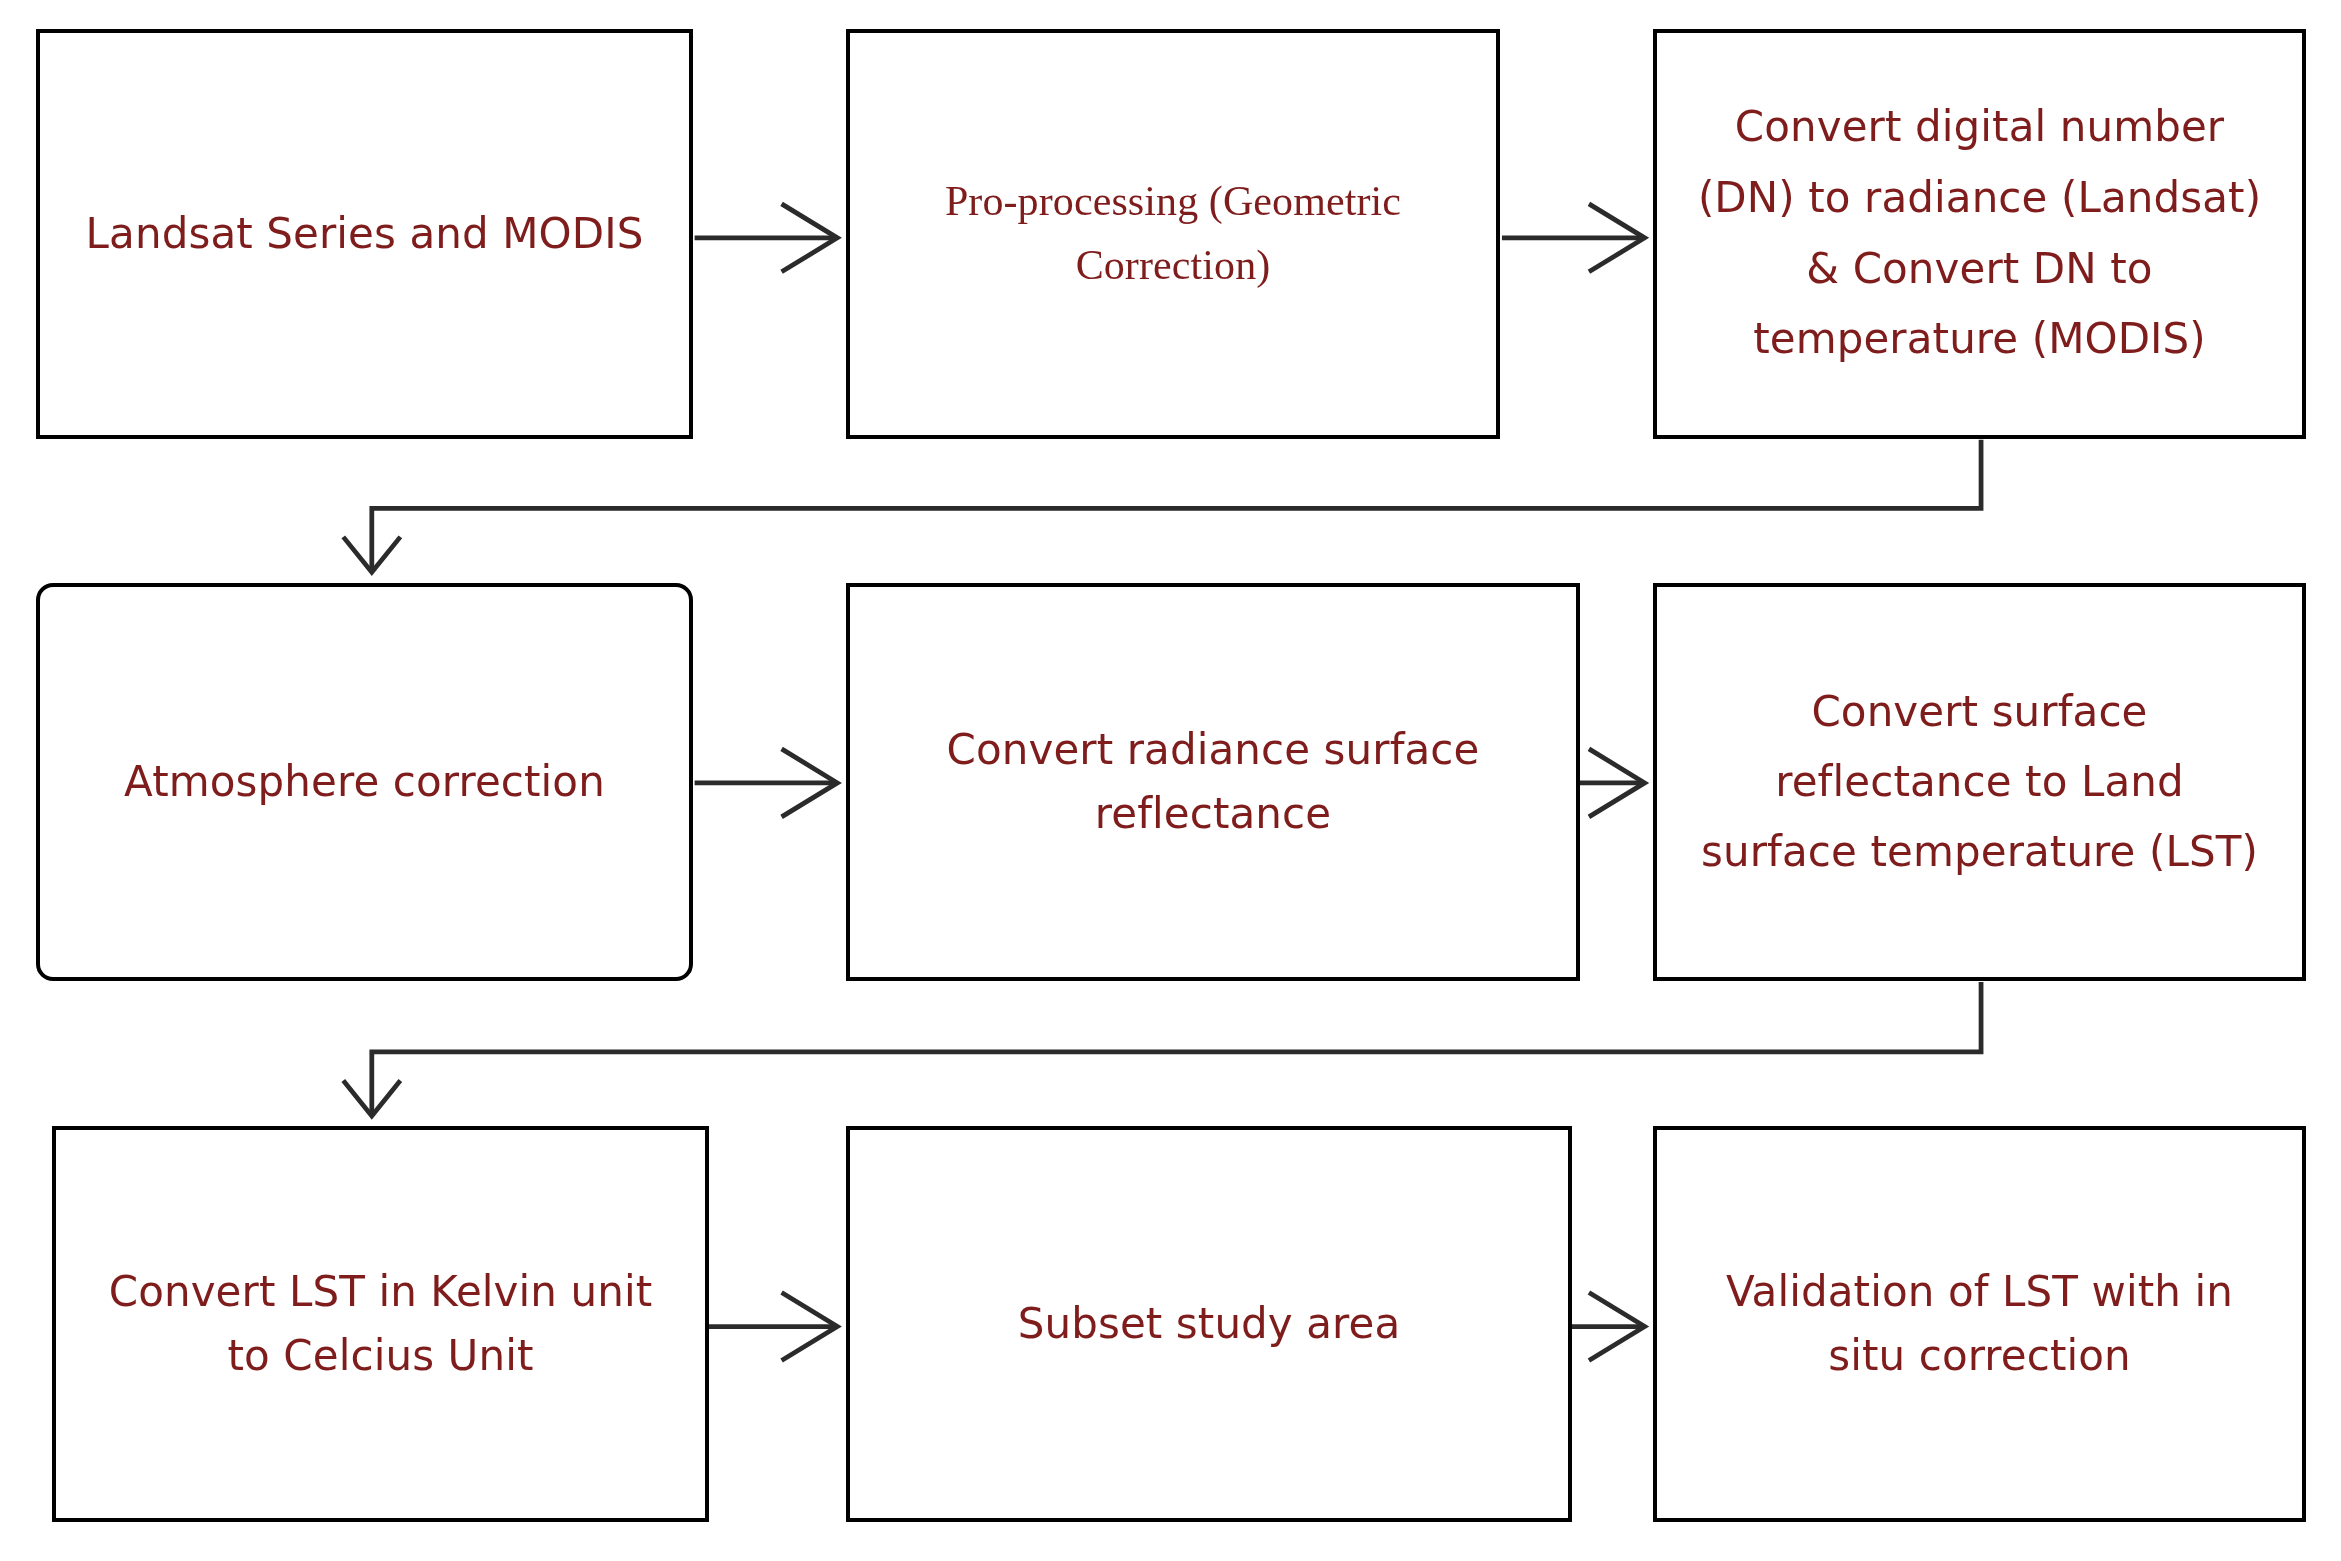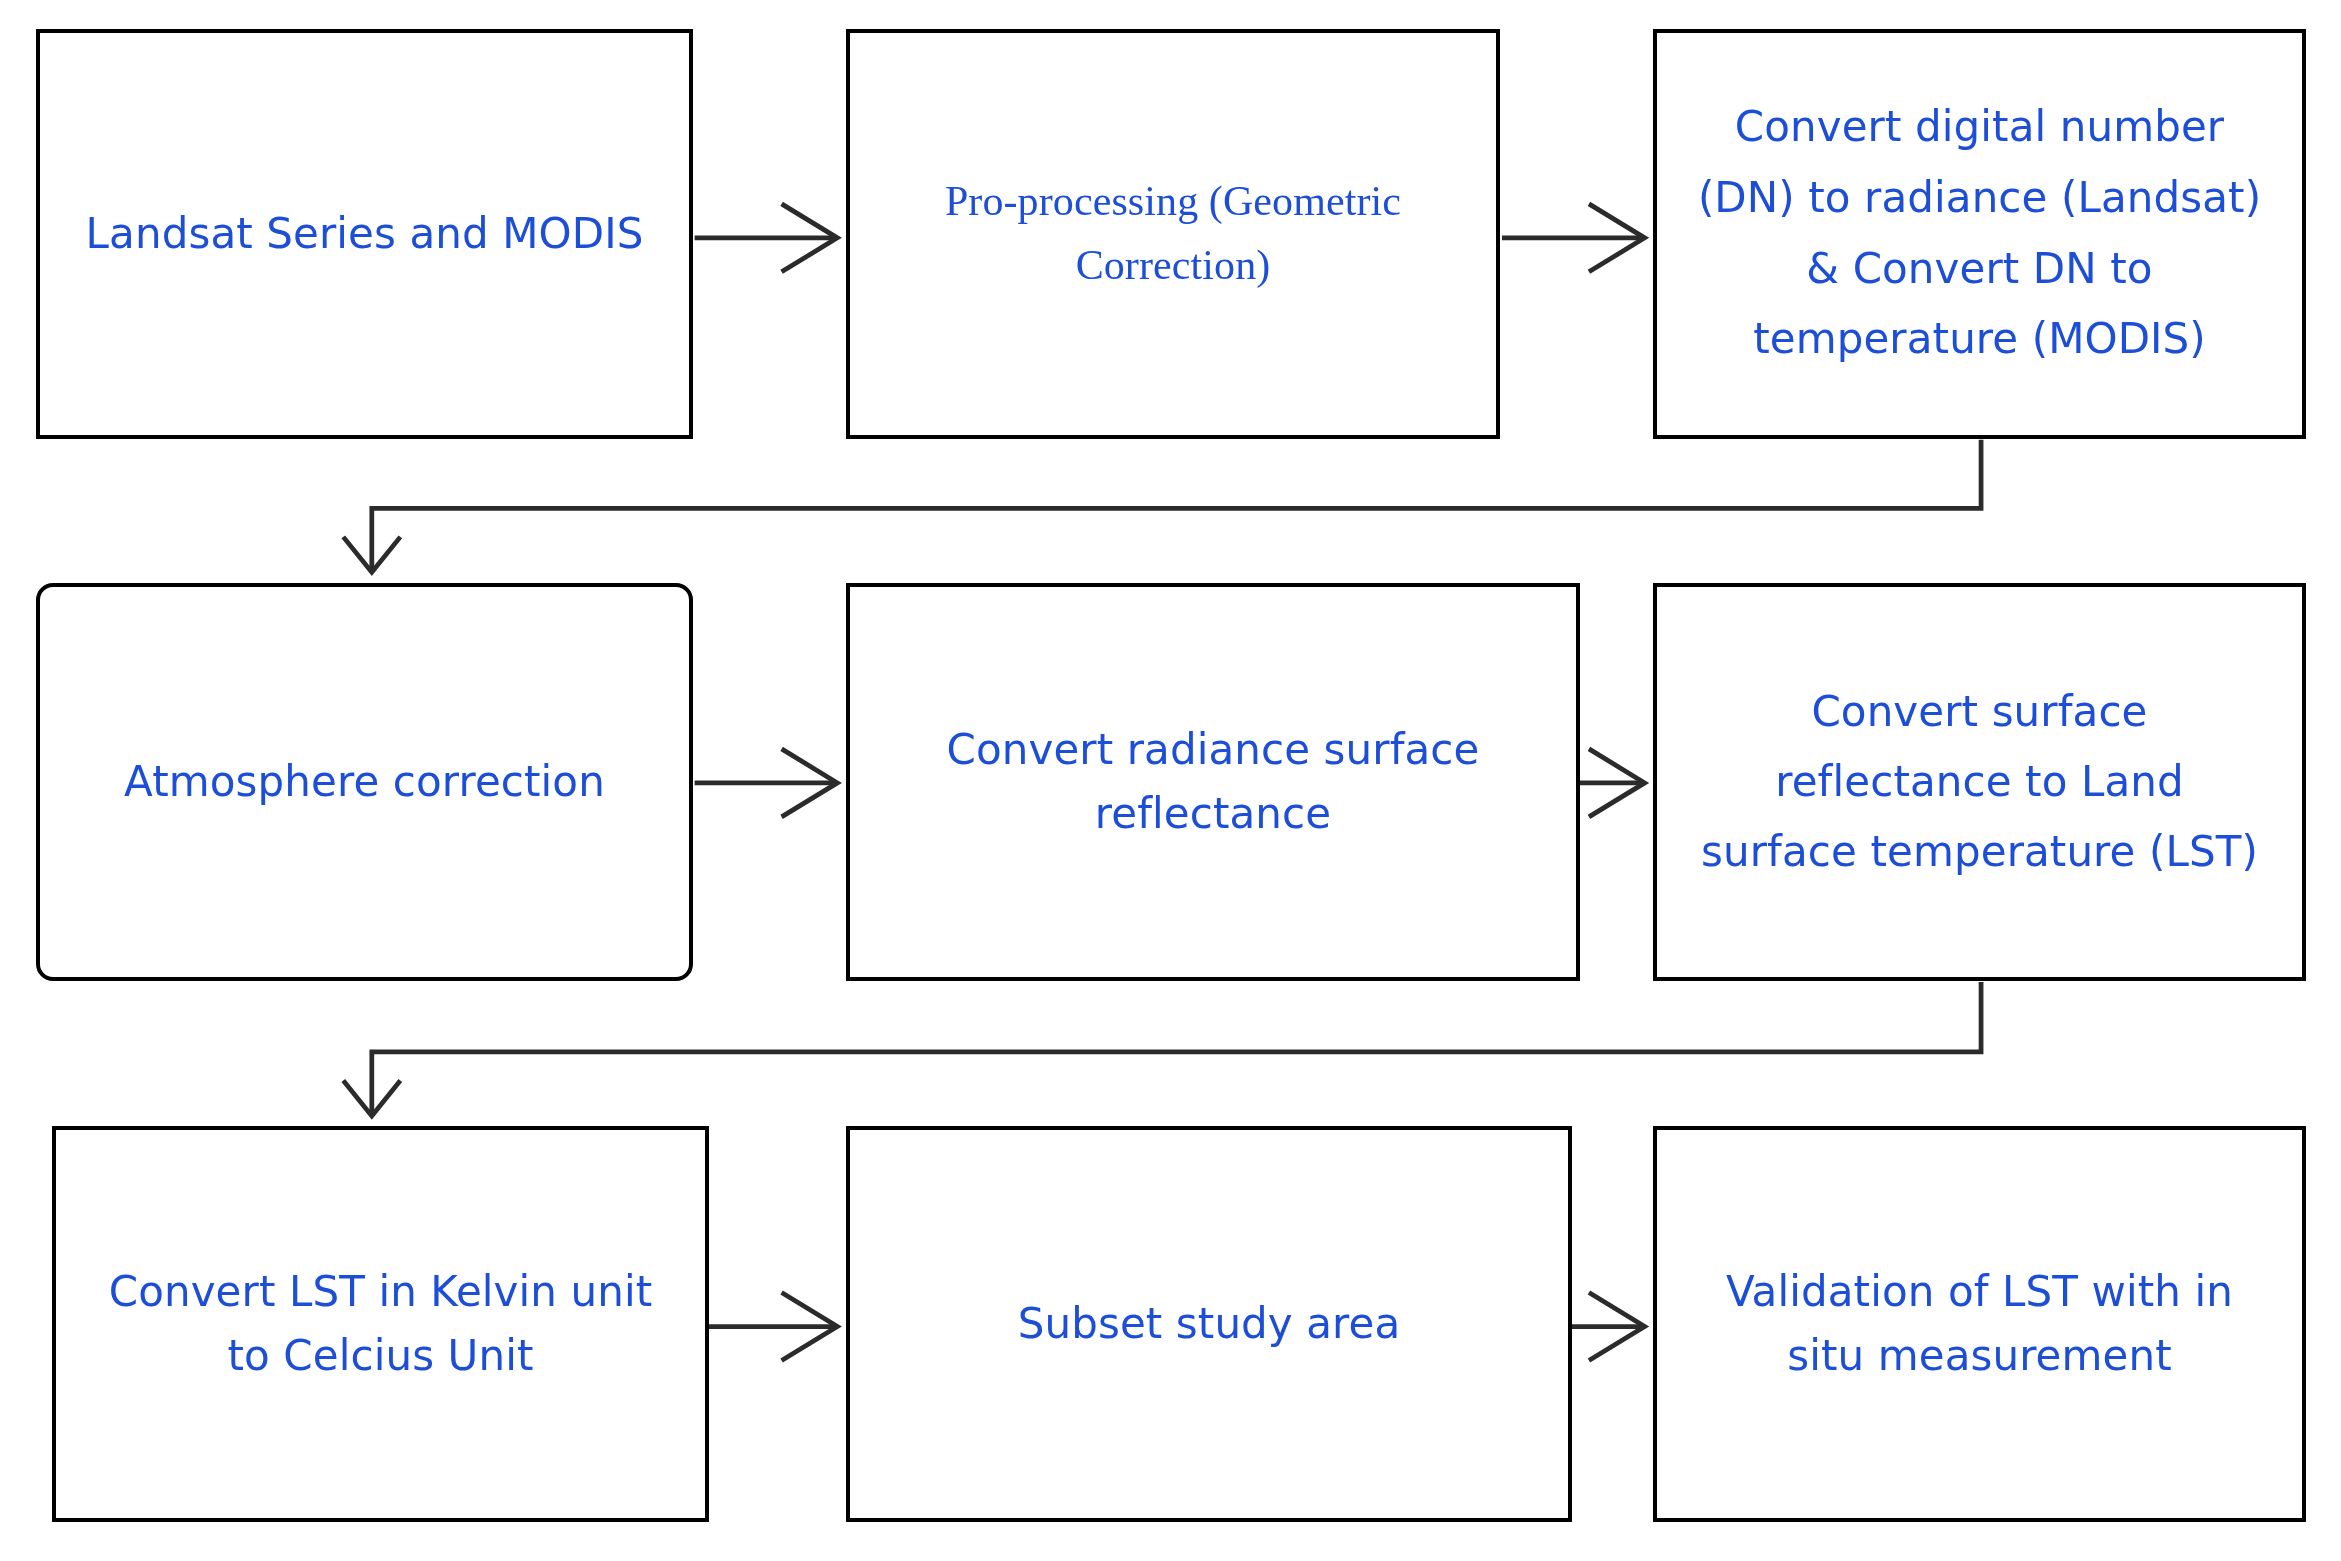--- a/index.html
+++ b/index.html
@@ -21,21 +21,21 @@
     border: 4.8px solid #000000;
     background: #ffffff;
     display: flex;
     align-items: center;
     justify-content: center;
     text-align: center;
   }
   .node-label {
     font-size: 42px;
     line-height: 1.52;
-    color: #1d4ed8;
+    color: #7f1d1d;
     letter-spacing: 0.1px;
     padding: 0 17.7px;
     font-weight: 400;
     white-space: pre-line;
   }
   
   #node-1 { left: 36px;   top: 28.5px;  width: 657px;  height: 410px; }
   #node-2 { left: 846px; top: 28.5px;  width: 654px;  height: 410px; font-family: Liberation Serif, serif; }
   #node-3 { left: 1653px; top: 28.5px;  width: 653px;  height: 410px; }
   
@@ -146,17 +146,17 @@
     <span class="node-label">Convert LST in Kelvin unit
 to Celcius Unit</span>
   </div>
 
   <div class="node" id="node-8">
     <span class="node-label">Subset study area</span>
   </div>
 
   <div class="node" id="node-9">
     <span class="node-label">Validation of LST with in
-situ measurement</span>
+situ correction</span>
   </div>
 
 </div>
 
 
 </body></html>

